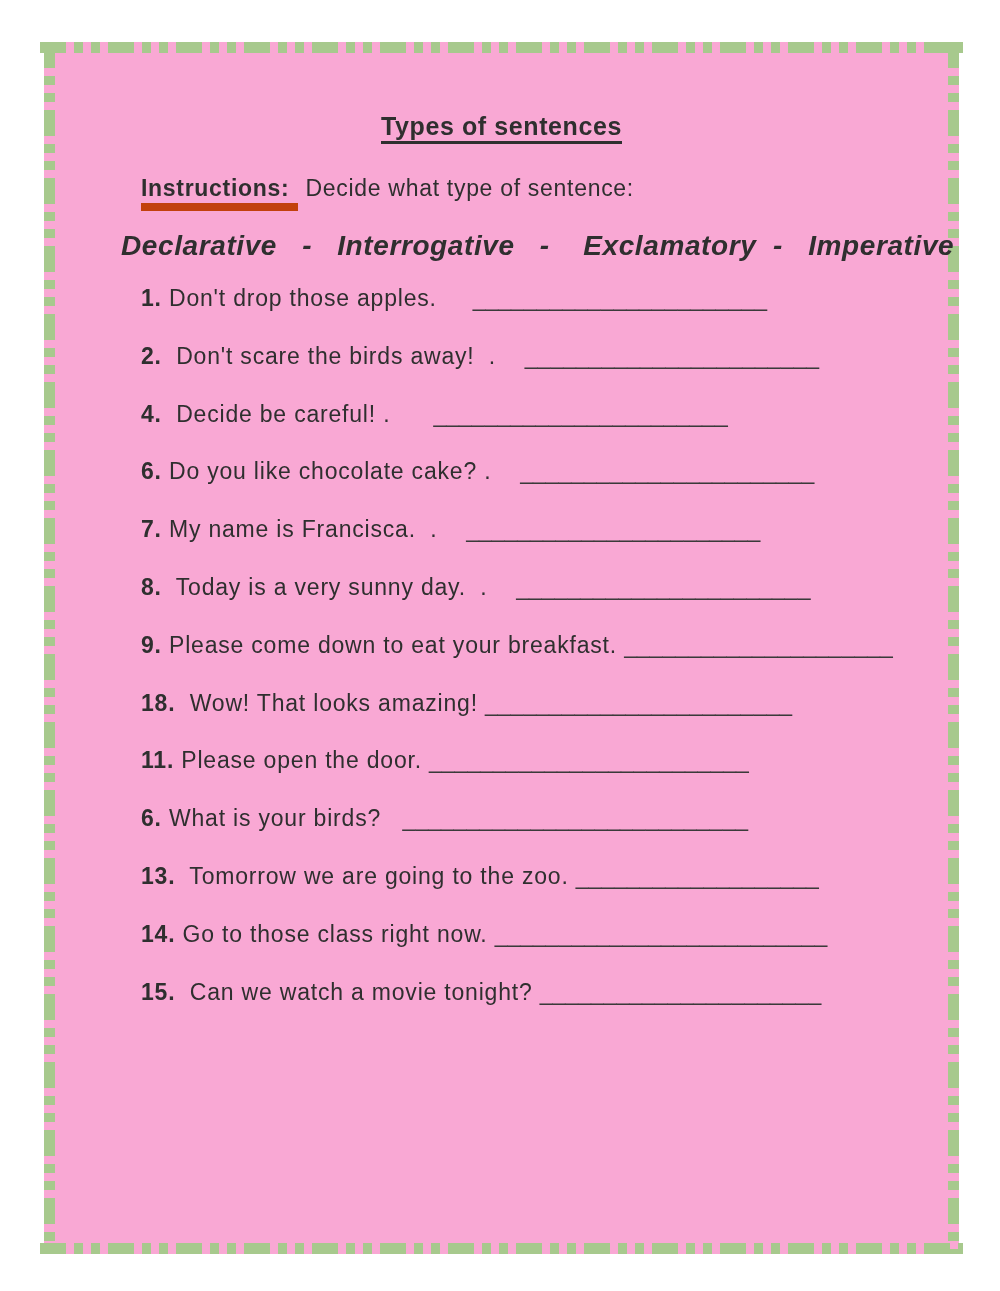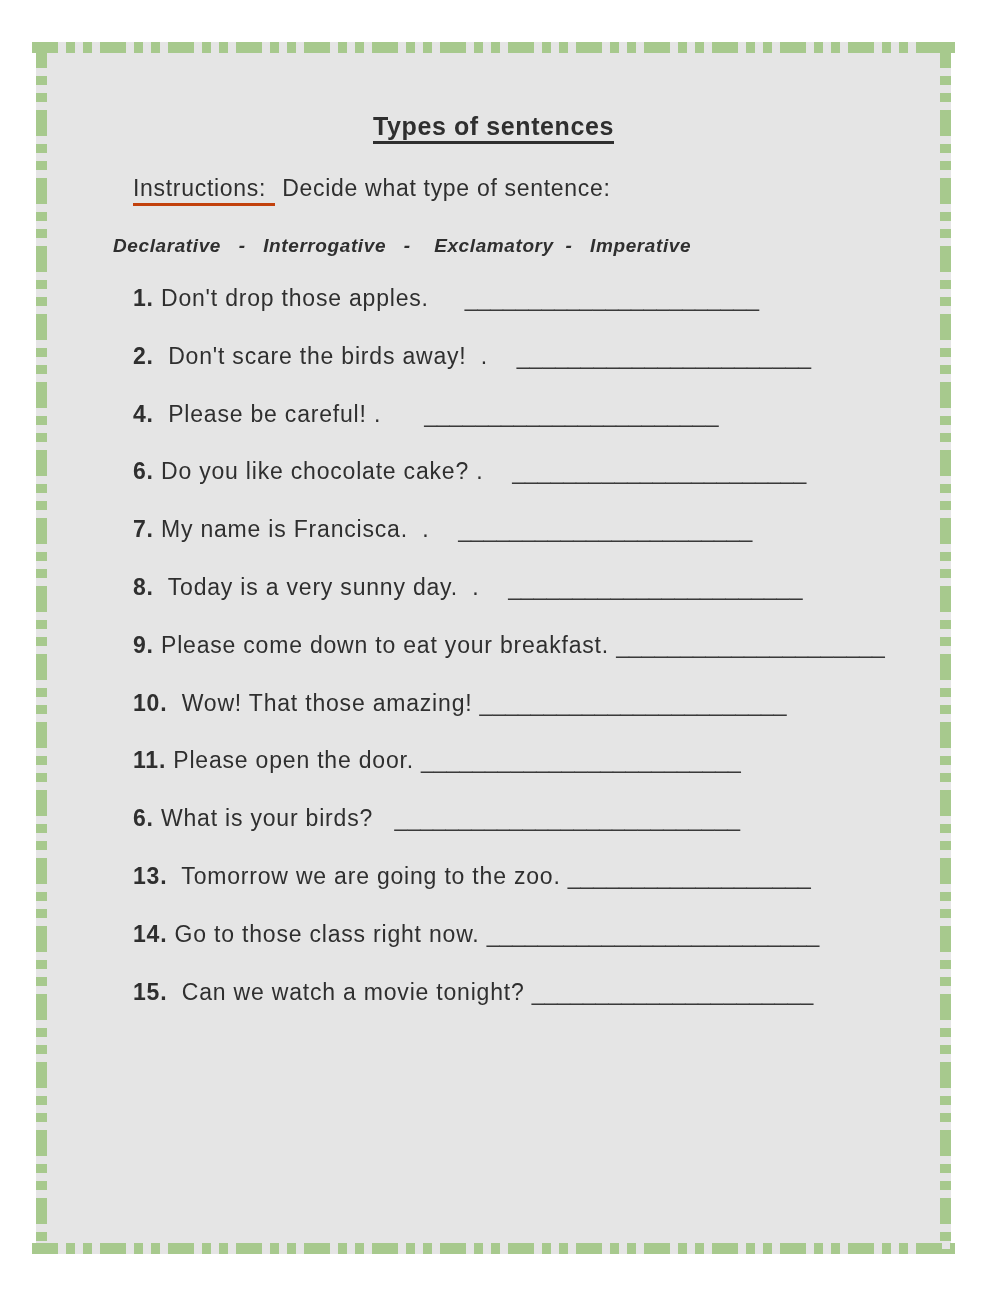--- a/index.html
+++ b/index.html
@@ -5,22 +5,22 @@
   html,body{margin:0;padding:0;}
   body{
     width:1000px;height:1291px;
     background:#ffffff;
     font-family:"Liberation Sans","DejaVu Sans",sans-serif;
     color:#2f2f2f;
     position:relative;
     overflow:hidden;
   }
   .page{
-    position:absolute;left:36px;top:42px;width:915px;height:1212px;
-    background:#e5e5e5;
+    position:absolute;left:44px;top:42px;width:915px;height:1212px;
+    background:#f9a8d4;
   }
   
   .b-top,.b-bottom{
     position:absolute;left:-4px;width:923px;height:11px;
     background:repeating-linear-gradient(90deg,
       #a7c98d 0 26px,transparent 26px 34px,
       #a7c98d 34px 43px,transparent 43px 51px,
       #a7c98d 51px 60px,transparent 60px 68px);
   }
   .b-top{top:0;}
@@ -41,28 +41,28 @@
   .title{
     font-size:25px;font-weight:bold;letter-spacing:0.6px;
     border-bottom:3px solid #2f2f2f;padding-bottom:1px;
   }
 
   .instructions{
     position:absolute;top:132px;left:97px;
     font-size:23px;letter-spacing:0.7px;white-space:pre;line-height:28px;
   }
   .ins-label{
-    font-weight:normal;
-    border-bottom:3px solid #c2410c;
+    font-weight:bold;
+    border-bottom:8px solid #c2410c;
     padding-right:9px;padding-bottom:2px;
   }
 
   .types{
     position:absolute;top:190px;left:77px;
-    font-size:19px;font-weight:bold;font-style:italic;
+    font-size:28px;font-weight:bold;font-style:italic;
     white-space:pre;letter-spacing:0.6px;line-height:28px;
   }
 
   .items{position:absolute;top:243px;left:97px;right:14px;}
   .item{
     height:57.8px;
     white-space:pre;
     font-size:23px;line-height:27px;letter-spacing:0.8px;
   }
   .num{font-weight:bold;}
@@ -85,32 +85,32 @@
     <div class="instructions"><span class="ins-label">Instructions:</span><span class="ins-text"> Decide what type of sentence:</span></div>
 
     <div class="types">Declarative   -   Interrogative   -    Exclamatory  -   Imperative</div>
 
     <div class="items" id="items">
   <div class="item"><span class="num">1.</span><span class="sentence"> Don't drop those apples.     </span><span class="blank">_______________________</span></div>
 
   <div class="item"><span class="num">2.</span><span class="sentence">  Don't scare the birds away!  .    </span><span class="blank">_______________________</span></div>
 
 
-  <div class="item"><span class="num">4.</span><span class="sentence">  Please be careful! .      </span><span class="blank">_______________________</span></div>
+  <div class="item"><span class="num">4.</span><span class="sentence">  Decide be careful! .      </span><span class="blank">_______________________</span></div>
 
 
   <div class="item"><span class="num">6.</span><span class="sentence"> Do you like chocolate cake? .    </span><span class="blank">_______________________</span></div>
 
   <div class="item"><span class="num">7.</span><span class="sentence"> My name is Francisca.  .    </span><span class="blank">_______________________</span></div>
 
   <div class="item"><span class="num">8.</span><span class="sentence">  Today is a very sunny day.  .    </span><span class="blank">_______________________</span></div>
 
   <div class="item"><span class="num">9.</span><span class="sentence"> Please come down to eat your breakfast. </span><span class="blank">_____________________</span></div>
 
-  <div class="item"><span class="num">10.</span><span class="sentence">  Wow! That those amazing! </span><span class="blank">________________________</span></div>
+  <div class="item"><span class="num">18.</span><span class="sentence">  Wow! That looks amazing! </span><span class="blank">________________________</span></div>
 
   <div class="item"><span class="num">11.</span><span class="sentence"> Please open the door. </span><span class="blank">_________________________</span></div>
 
   <div class="item"><span class="num">6.</span><span class="sentence"> What is your birds?   </span><span class="blank">___________________________</span></div>
 
   <div class="item"><span class="num">13.</span><span class="sentence">  Tomorrow we are going to the zoo. </span><span class="blank">___________________</span></div>
 
   <div class="item"><span class="num">14.</span><span class="sentence"> Go to those class right now. </span><span class="blank">__________________________</span></div>
 
   <div class="item"><span class="num">15.</span><span class="sentence">  Can we watch a movie tonight? </span><span class="blank">______________________</span></div>

